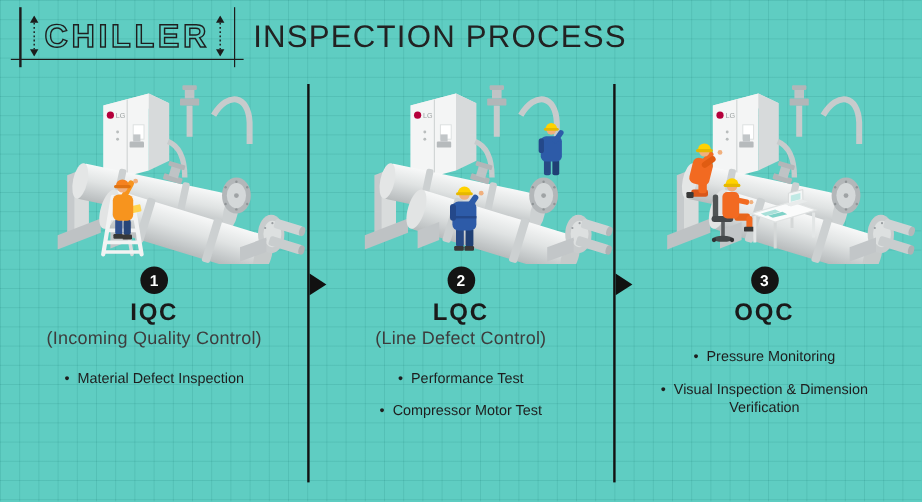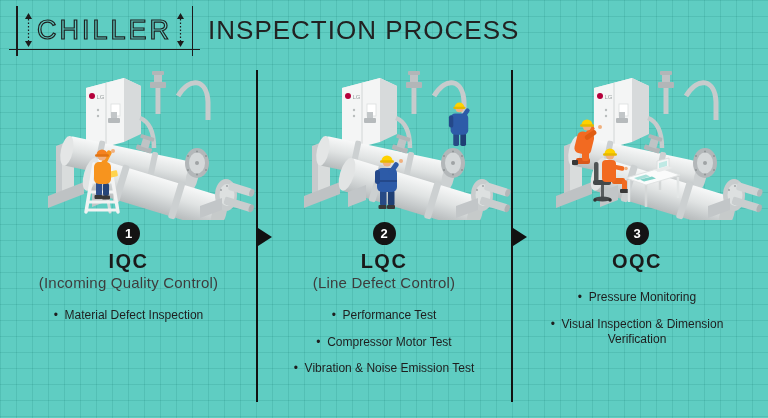--- a/index.html
+++ b/index.html
@@ -12,21 +12,21 @@
       linear-gradient(to bottom, rgba(0,95,90,0.12) 1px, transparent 1px);
     background-size:16px 16px;
   }
   
   .header{position:absolute; top:8px; left:16px; display:flex; align-items:center; gap:15px; height:44px;}
   .brand-box{position:relative; display:flex; align-items:center; gap:4px; padding:0 8px; height:40px;}
   .brand-box .ext{position:absolute; top:-4px; bottom:-6px; width:1.5px; background:#1c1c1c;}
   .brand-box .ext.left{left:0;} .brand-box .ext.right{right:0;}
   .brand-box .baseline{position:absolute; left:-7px; right:-7px; bottom:0px; height:1.5px; background:#1c1c1c;}
   .brand-text{
-    font-size:27px; font-weight:400; letter-spacing:3px; line-height:38px;
+    font-size:27px; font-weight:700; letter-spacing:3px; line-height:38px;
     color:transparent; -webkit-text-stroke:1.2px #1e1e1e;
   }
   .main-title{font-size:26px; font-weight:400; letter-spacing:1px; color:#222; margin:0; line-height:44px;}
   
   .divider{position:absolute; top:70px; height:332px; width:1.8px; background:#121212;}
   .divider.d1{left:256px;} .divider.d2{left:511px;}
   .flow-arrow{position:absolute; top:228px; width:0; height:0;
     border-top:9px solid transparent; border-bottom:9px solid transparent; border-left:14px solid #111;}
   .flow-arrow.a1{left:258px;} .flow-arrow.a2{left:513px;}
   
@@ -290,21 +290,20 @@
     </ul>
   </section>
 
   <section class="stage-text s2">
     <div class="badge">2</div>
     <h2 class="code">LQC</h2>
     <div class="subtitle">(Line Defect Control)</div>
     <ul class="points">
       <li>Performance Test</li>
       <li>Compressor Motor Test</li>
-      <li>Vibration &amp; Noise Emission Test</li>
     </ul>
   </section>
 
   <section class="stage-text s3">
     <div class="badge">3</div>
     <h2 class="code">OQC</h2>
     <ul class="points">
       <li>Pressure Monitoring</li>
       <li>Visual Inspection &amp; Dimension Verification</li>
     </ul>

